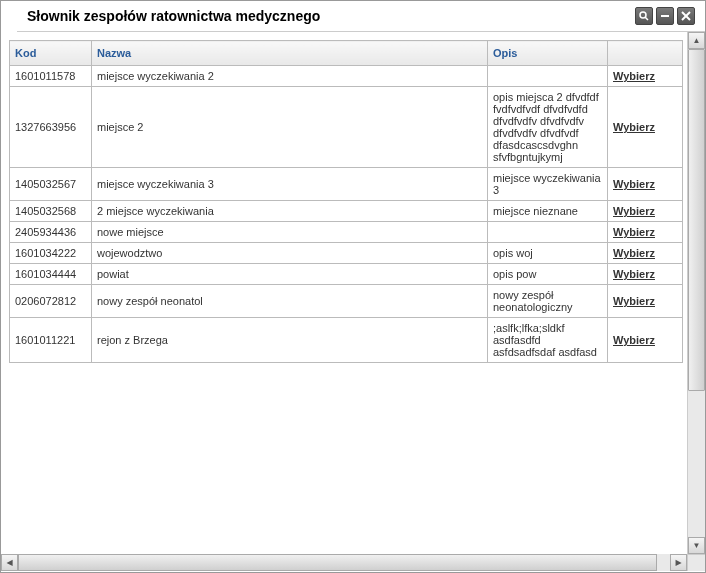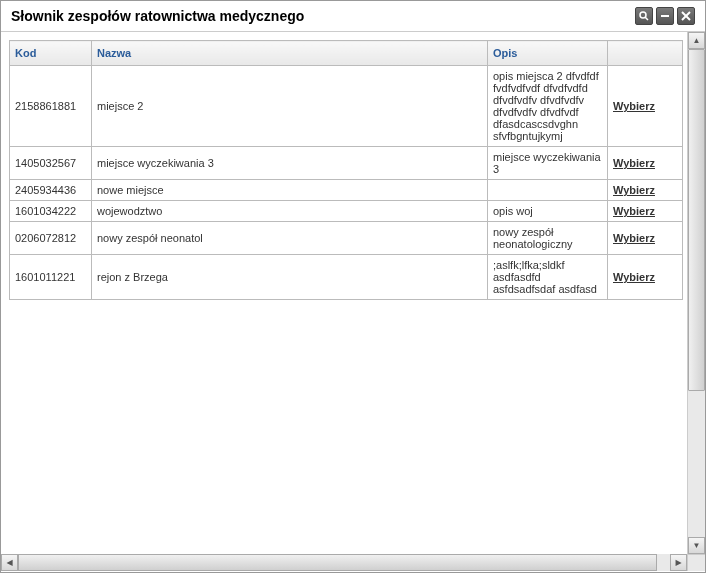--- a/index.html
+++ b/index.html
@@ -16,20 +16,21 @@
       overflow: hidden;
       border: 1px solid #999;
     }
     .window-titlebar {
       display: flex;
       justify-content: space-between;
       align-items: center;
       padding: 6px 10px;
       background: #fff;
       border-bottom: 1px solid #ccc;
+      margin-left: 16px;
     }
     .window-title {
       font-size: 14px;
       font-weight: bold;
       color: #000;
     }
     .window-controls {
       display: flex;
       gap: 3px;
     }
@@ -218,41 +219,59 @@
         <thead>
           <tr>
             <th><a href="#">Kod</a></th>
             <th><a href="#">Nazwa</a></th>
             <th><a href="#">Opis</a></th>
             <th></th>
           </tr>
         </thead>
         <tbody id="tbody">
             <tr>
-              <td>2158861881</td>
+              <td>1601011578</td>
+              <td>miejsce wyczekiwania 2</td>
+              <td></td>
+              <td><a class="action-link">Wybierz</a></td>
+            </tr>
+            <tr>
+              <td>1327663956</td>
               <td>miejsce 2</td>
               <td>opis miejsca 2 dfvdfdf fvdfvdfvdf dfvdfvdfd dfvdfvdfv dfvdfvdfv dfvdfvdfv dfvdfvdf dfasdcascsdvghn sfvfbgntujkymj</td>
               <td><a class="action-link">Wybierz</a></td>
             </tr>
             <tr>
               <td>1405032567</td>
               <td>miejsce wyczekiwania 3</td>
               <td>miejsce wyczekiwania 3</td>
               <td><a class="action-link">Wybierz</a></td>
             </tr>
             <tr>
+              <td>1405032568</td>
+              <td>2 miejsce wyczekiwania</td>
+              <td>miejsce nieznane</td>
+              <td><a class="action-link">Wybierz</a></td>
+            </tr>
+            <tr>
               <td>2405934436</td>
               <td>nowe miejsce</td>
               <td></td>
               <td><a class="action-link">Wybierz</a></td>
             </tr>
             <tr>
               <td>1601034222</td>
               <td>wojewodztwo</td>
               <td>opis woj</td>
+              <td><a class="action-link">Wybierz</a></td>
+            </tr>
+            <tr>
+              <td>1601034444</td>
+              <td>powiat</td>
+              <td>opis pow</td>
               <td><a class="action-link">Wybierz</a></td>
             </tr>
             <tr>
               <td>0206072812</td>
               <td>nowy zespół neonatol</td>
               <td>nowy zespół neonatologiczny</td>
               <td><a class="action-link">Wybierz</a></td>
             </tr>
             <tr>
               <td>1601011221</td>

